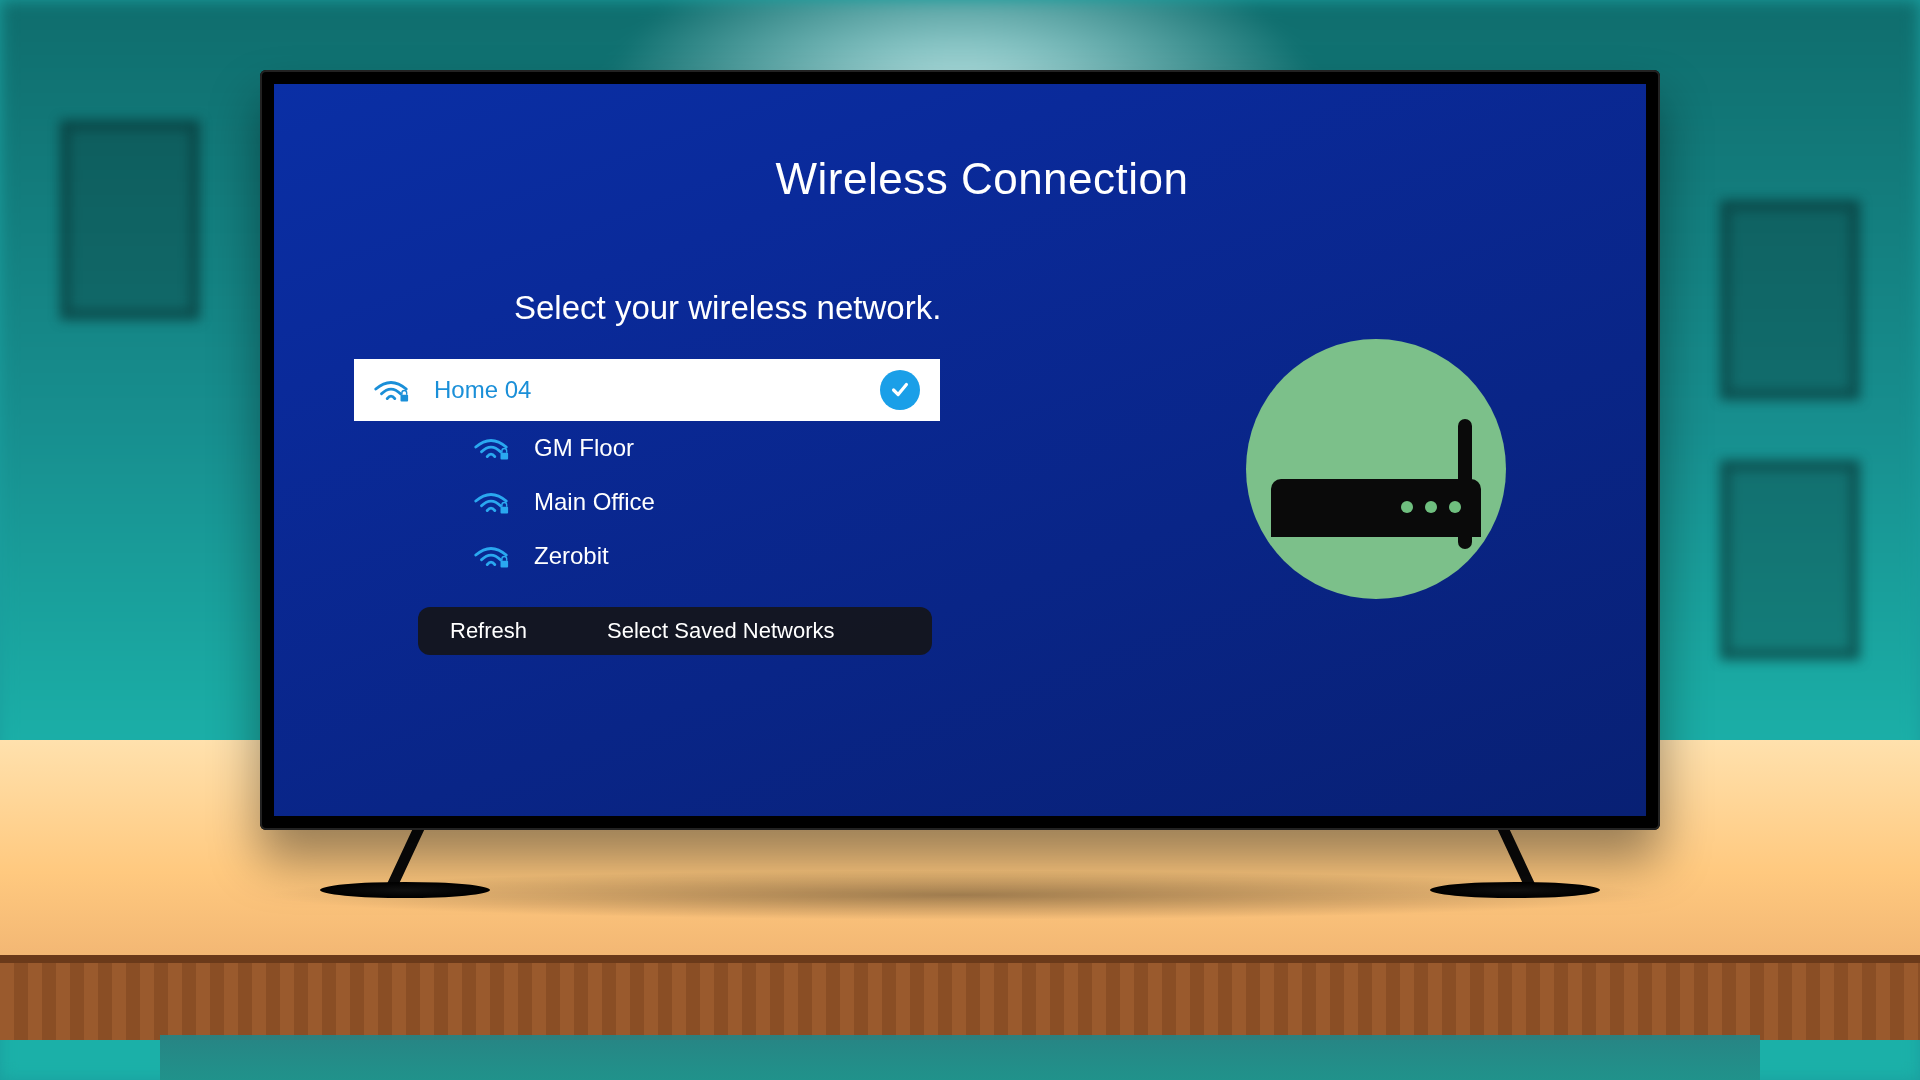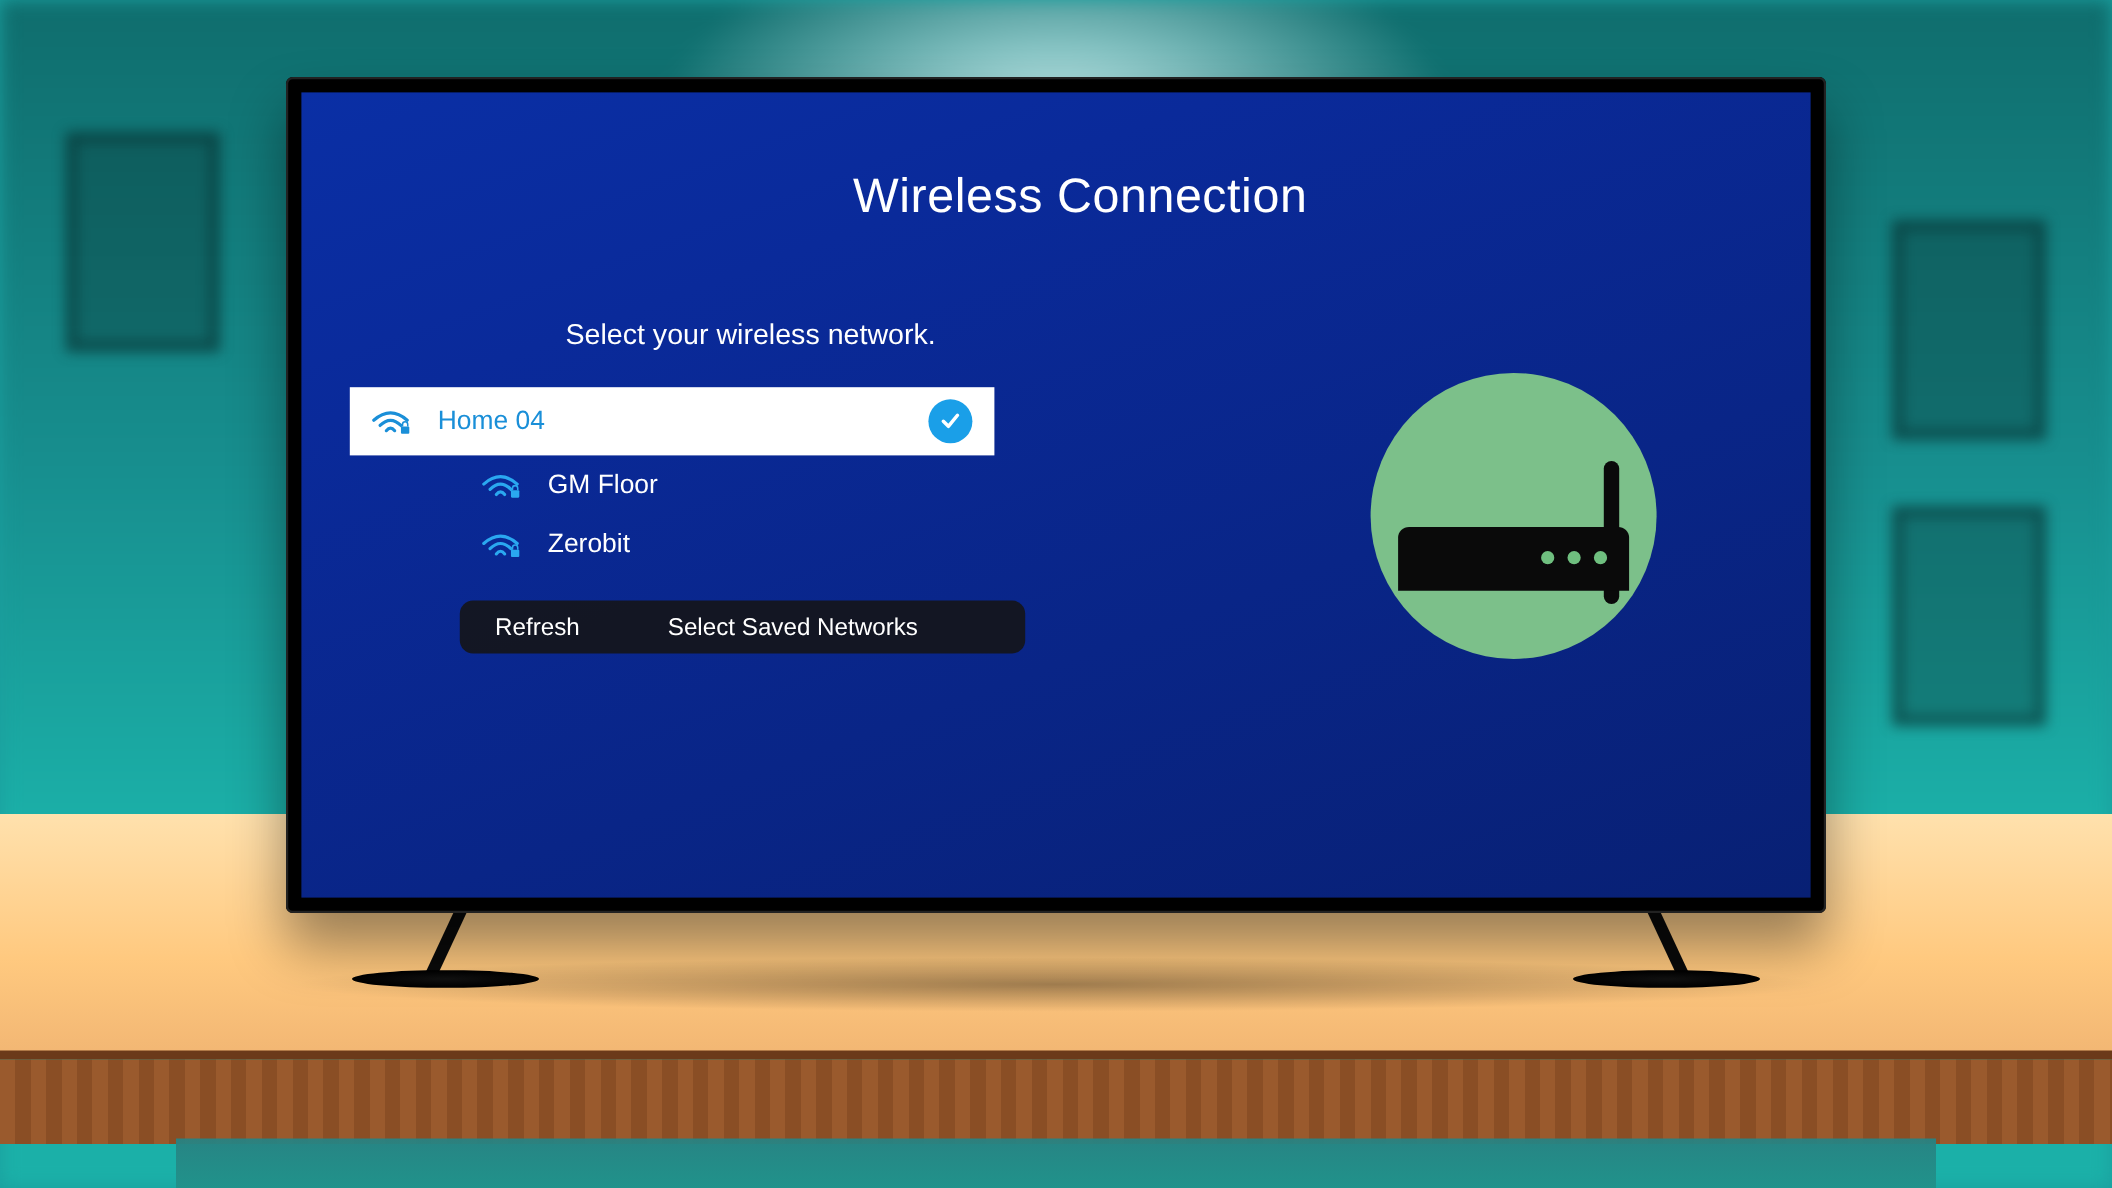--- a/index.html
+++ b/index.html
@@ -118,35 +118,35 @@
   }
   .title {
     text-align: center;
     font-size: 44px;
     font-weight: 400;
     padding-top: 70px;
     letter-spacing: 0.5px;
     padding-left: 44px;
   }
   .subtitle {
-    font-size: 26px;
+    font-size: 33px;
     margin-left: 240px;
     margin-top: 85px;
     font-weight: 400;
   }
   .network-list {
     margin-top: 32px;
   }
   .network-item {
     display: flex;
     align-items: center;
     height: 54px;
     padding-left: 118px;
     width: 586px;
-    margin-left: 44px;
+    margin-left: 80px;
     position: relative;
     cursor: pointer;
   }
   .network-item.selected {
     background: #fff;
     color: #1a8fd8;
     padding-left: 18px;
     height: 62px;
   }
   .network-item.selected .wifi-icon path,
@@ -279,20 +279,30 @@
             <path d="M4 14 Q20 0 36 14" stroke="#2aa8f0" stroke-width="3" fill="none" stroke-linecap="round"></path>
             <path d="M10 19 Q20 9 30 19" stroke="#2aa8f0" stroke-width="3" fill="none" stroke-linecap="round"></path>
             <path d="M16 24 Q20 19 24 24" stroke="#2aa8f0" stroke-width="3" fill="none" stroke-linecap="round"></path>
             <rect x="30" y="20" width="8" height="7" rx="1" fill="#2aa8f0"></rect>
             <path d="M31.5 20 v-2 a2.5 2.5 0 0 1 5 0 v2" stroke="#2aa8f0" stroke-width="1.5" fill="none"></path>
           </svg>
           <span class="network-label">GM Floor</span>
         </div>
 
 
+        <div class="network-item">
+          <svg class="wifi-icon" viewBox="0 0 40 30">
+            <path d="M4 14 Q20 0 36 14" stroke="#2aa8f0" stroke-width="3" fill="none" stroke-linecap="round"></path>
+            <path d="M10 19 Q20 9 30 19" stroke="#2aa8f0" stroke-width="3" fill="none" stroke-linecap="round"></path>
+            <path d="M16 24 Q20 19 24 24" stroke="#2aa8f0" stroke-width="3" fill="none" stroke-linecap="round"></path>
+            <rect x="30" y="20" width="8" height="7" rx="1" fill="#2aa8f0"></rect>
+            <path d="M31.5 20 v-2 a2.5 2.5 0 0 1 5 0 v2" stroke="#2aa8f0" stroke-width="1.5" fill="none"></path>
+          </svg>
+          <span class="network-label">Main Office</span>
+        </div>
 
         <div class="network-item">
           <svg class="wifi-icon" viewBox="0 0 40 30">
             <path d="M4 14 Q20 0 36 14" stroke="#2aa8f0" stroke-width="3" fill="none" stroke-linecap="round"></path>
             <path d="M10 19 Q20 9 30 19" stroke="#2aa8f0" stroke-width="3" fill="none" stroke-linecap="round"></path>
             <path d="M16 24 Q20 19 24 24" stroke="#2aa8f0" stroke-width="3" fill="none" stroke-linecap="round"></path>
             <rect x="30" y="20" width="8" height="7" rx="1" fill="#2aa8f0"></rect>
             <path d="M31.5 20 v-2 a2.5 2.5 0 0 1 5 0 v2" stroke="#2aa8f0" stroke-width="1.5" fill="none"></path>
           </svg>
           <span class="network-label">Zerobit</span>

